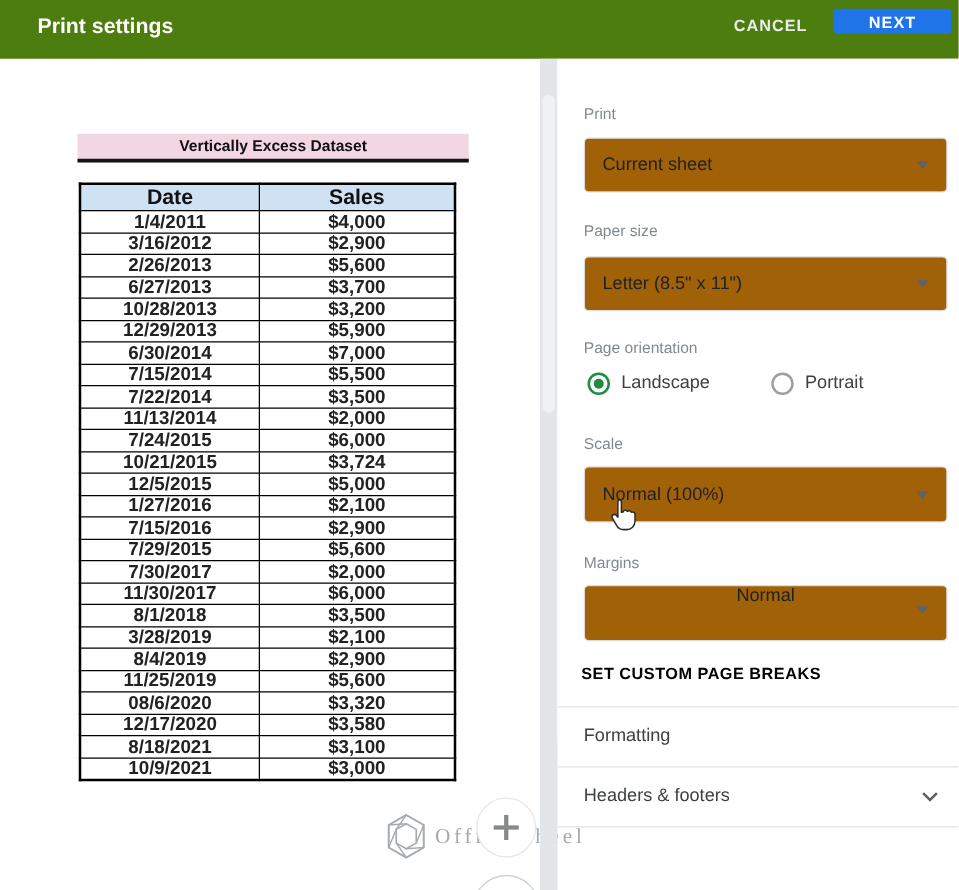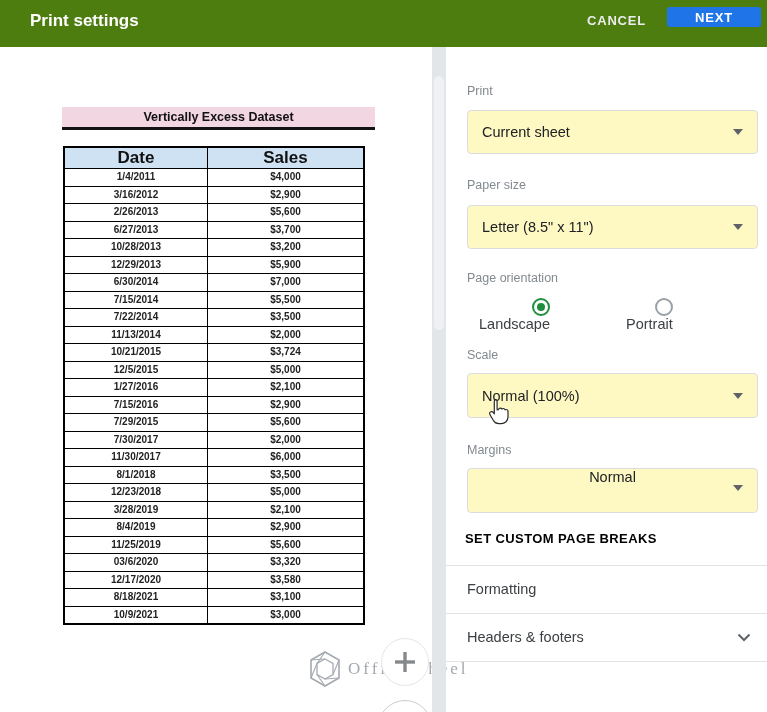--- a/index.html
+++ b/index.html
@@ -16,40 +16,40 @@
   .cancel-btn{position:absolute;right:121px;top:13px;color:#ececec;font-size:13px;font-weight:700;letter-spacing:.8px;cursor:pointer;}
   .next-btn{position:absolute;right:6px;top:7px;width:94px;height:20px;background:#1f74e8;border-radius:3px;
     color:#fff;font-size:13px;font-weight:700;letter-spacing:.8px;display:flex;align-items:center;justify-content:center;cursor:pointer;}
   
   .title-band{position:absolute;left:62px;top:107px;width:313px;height:20px;background:#f2d7e2;
     border-bottom:3px solid #131313;text-align:center;font-size:12.5px;font-weight:700;color:#111;line-height:20px;}
   table.preview{position:absolute;left:63px;top:146px;border-collapse:collapse;border:2px solid #000;table-layout:fixed;}
   table.preview th{width:142px;height:14px;background:#cfe2f3;border:1px solid #000;
     font-size:17px;font-weight:700;color:#111;text-align:center;padding:0;}
   table.preview th.c2{width:155px;}
-  table.preview td{height:16.5px;border:1px solid #000;font-size:10px;font-weight:700;color:#222;
+  table.preview td{height:16.5px;border:1px solid #000;font-size:15px;font-weight:700;color:#222;
     text-align:center;padding:0;line-height:1;}
   
   .watermark{position:absolute;left:308px;top:650px;display:flex;align-items:center;color:#a4a9af;}
   .watermark-text{font-family:"Liberation Serif", serif;font-size:17px;letter-spacing:3px;color:#a4a9af;margin-left:6px;}
   .zoom-in-btn{position:absolute;left:381px;top:638px;width:46px;height:46px;border-radius:50%;
     background:#ffffff;border:1px solid #e6e6e6;display:flex;align-items:center;justify-content:center;cursor:pointer;}
   .zoom-out-btn{position:absolute;left:378px;top:700px;width:52px;height:52px;border-radius:50%;
     background:#ffffff;border:1px solid #c9ccd0;}
   
   .scroll-track{position:absolute;left:432px;top:47px;width:14px;height:665px;background:#e3e6e9;}
   .scroll-thumb{position:absolute;left:2px;top:29px;width:10px;height:254px;background:#f0f1f4;border-radius:5px;}
   
   .panel{position:absolute;left:446px;top:47px;width:321px;height:547px;background:#fff;}
   .fld-label{position:absolute;left:21px;color:#828a90;font-size:12.5px;}
   .dropdown{position:absolute;left:21px;width:291px;height:44px;border:1px solid #dadce0;border-radius:4px;
-    display:flex;align-items:center;padding:0 14px;box-sizing:border-box;font-size:14.5px;color:#202124;cursor:pointer;background:#fef9c3;}
+    display:flex;align-items:center;padding:0 14px;box-sizing:border-box;font-size:14.5px;color:#202124;cursor:pointer;background:#a16207;}
   .dd-arrow{margin-left:auto;width:0;height:0;border-left:5px solid transparent;border-right:5px solid transparent;border-top:6px solid #5f6368;}
   .radio-row{position:absolute;left:21px;top:251px;width:291px;height:20px;}
-  .radio-opt{position:absolute;display:flex;align-items:flex-end;cursor:pointer;flex-direction:column;}
+  .radio-opt{position:absolute;display:flex;align-items:flex-start;cursor:pointer;}
   .radio-circle{width:14px;height:14px;border-radius:50%;border:2px solid #9aa0a6;position:relative;background:#fff;}
   .radio-opt.selected .radio-circle{border-color:#1e8e3e;}
   .radio-opt.selected .radio-circle::after{content:"";position:absolute;left:3px;top:3px;width:8px;height:8px;border-radius:50%;background:#1e8e3e;}
   .radio-label{margin-left:9px;font-size:14.5px;color:#3c4043;}
   .pagebreaks-link{position:absolute;left:19px;top:484px;color:#000000;font-size:13px;font-weight:700;letter-spacing:.4px;cursor:pointer;}
   .divider{position:absolute;left:0;width:321px;height:1px;background:#e3e3e3;}
   .section-row{position:absolute;left:0;width:321px;height:47px;cursor:pointer;}
   .section-label{position:absolute;left:21px;top:15px;font-size:14.5px;color:#3c4043;}
   .section-chevron{position:absolute;right:16px;top:19px;}
   
@@ -112,20 +112,24 @@
       </tr>
       <tr>
         <td>7/22/2014</td>
         <td>$3,500</td>
       </tr>
       <tr>
         <td>11/13/2014</td>
         <td>$2,000</td>
       </tr>
       <tr>
+        <td>7/24/2015</td>
+        <td>$6,000</td>
+      </tr>
+      <tr>
         <td>10/21/2015</td>
         <td>$3,724</td>
       </tr>
       <tr>
         <td>12/5/2015</td>
         <td>$5,000</td>
       </tr>
       <tr>
         <td>1/27/2016</td>
         <td>$2,100</td>
@@ -144,37 +148,33 @@
       </tr>
       <tr>
         <td>11/30/2017</td>
         <td>$6,000</td>
       </tr>
       <tr>
         <td>8/1/2018</td>
         <td>$3,500</td>
       </tr>
       <tr>
-        <td>12/23/2018</td>
-        <td>$5,000</td>
-      </tr>
-      <tr>
         <td>3/28/2019</td>
         <td>$2,100</td>
       </tr>
       <tr>
         <td>8/4/2019</td>
         <td>$2,900</td>
       </tr>
       <tr>
         <td>11/25/2019</td>
         <td>$5,600</td>
       </tr>
       <tr>
-        <td>03/6/2020</td>
+        <td>08/6/2020</td>
         <td>$3,320</td>
       </tr>
       <tr>
         <td>12/17/2020</td>
         <td>$3,580</td>
       </tr>
       <tr>
         <td>8/18/2021</td>
         <td>$3,100</td>
       </tr>

